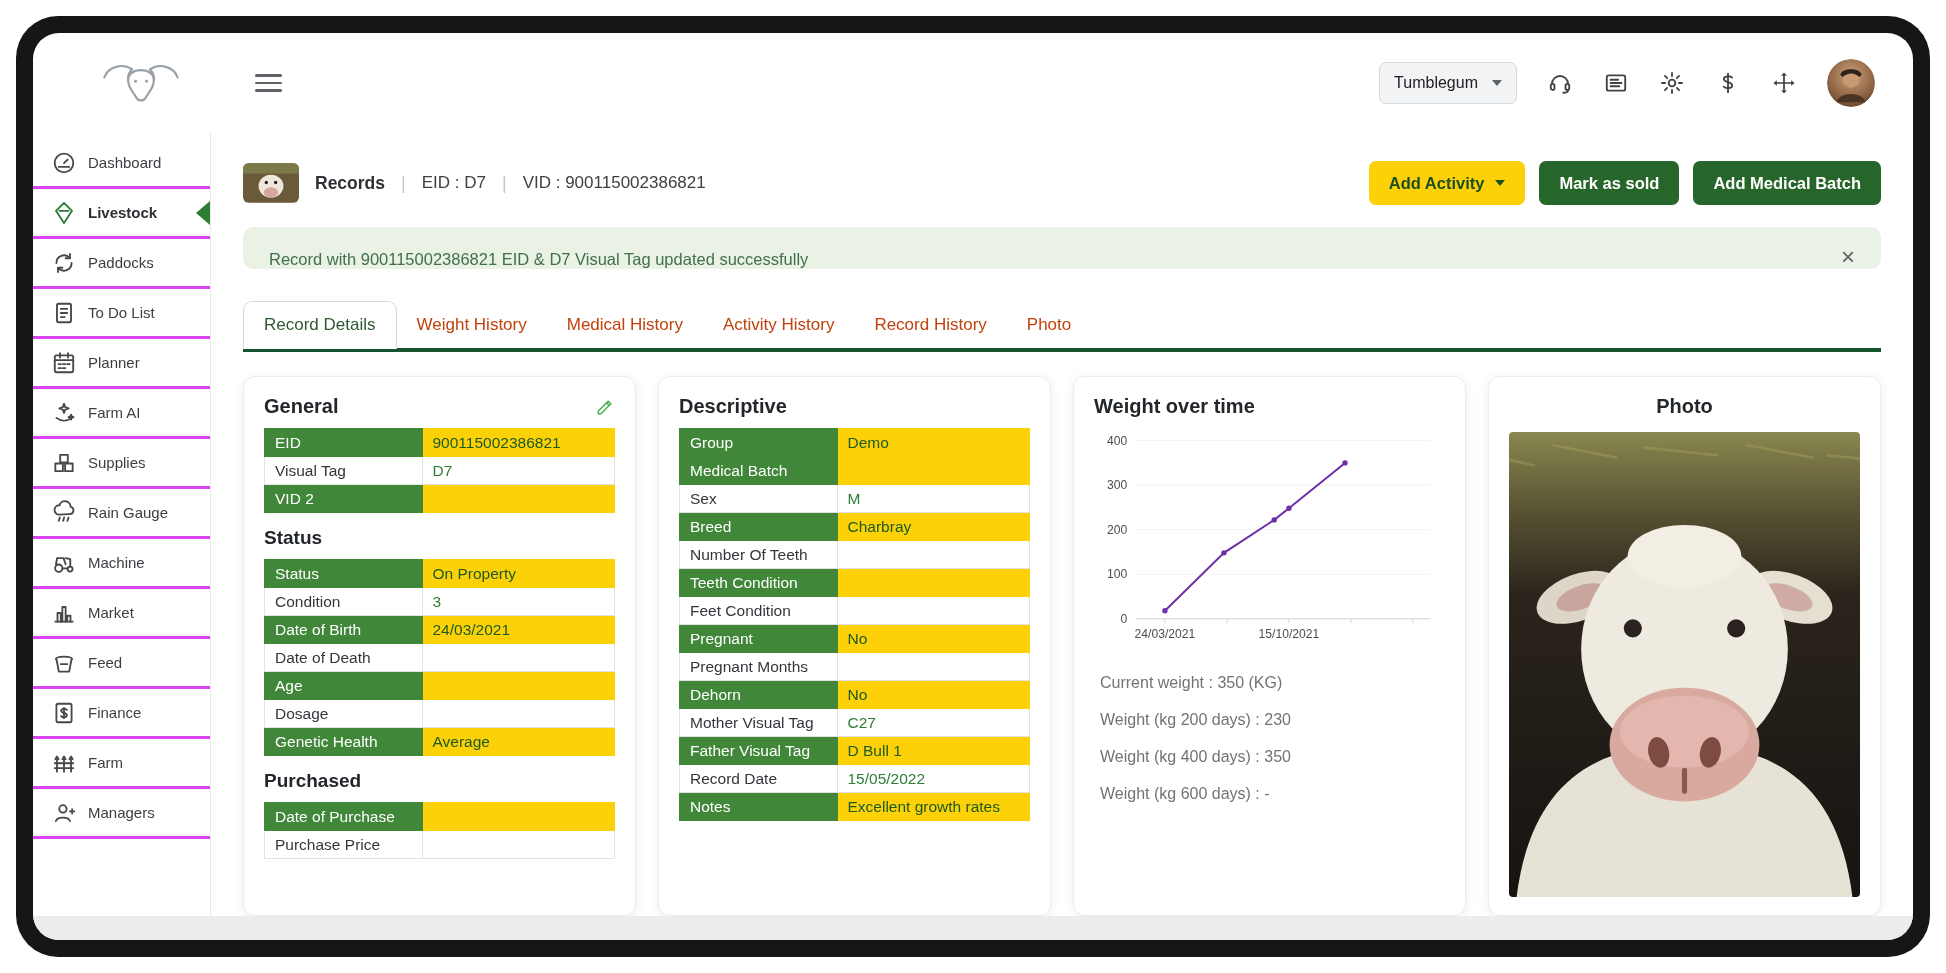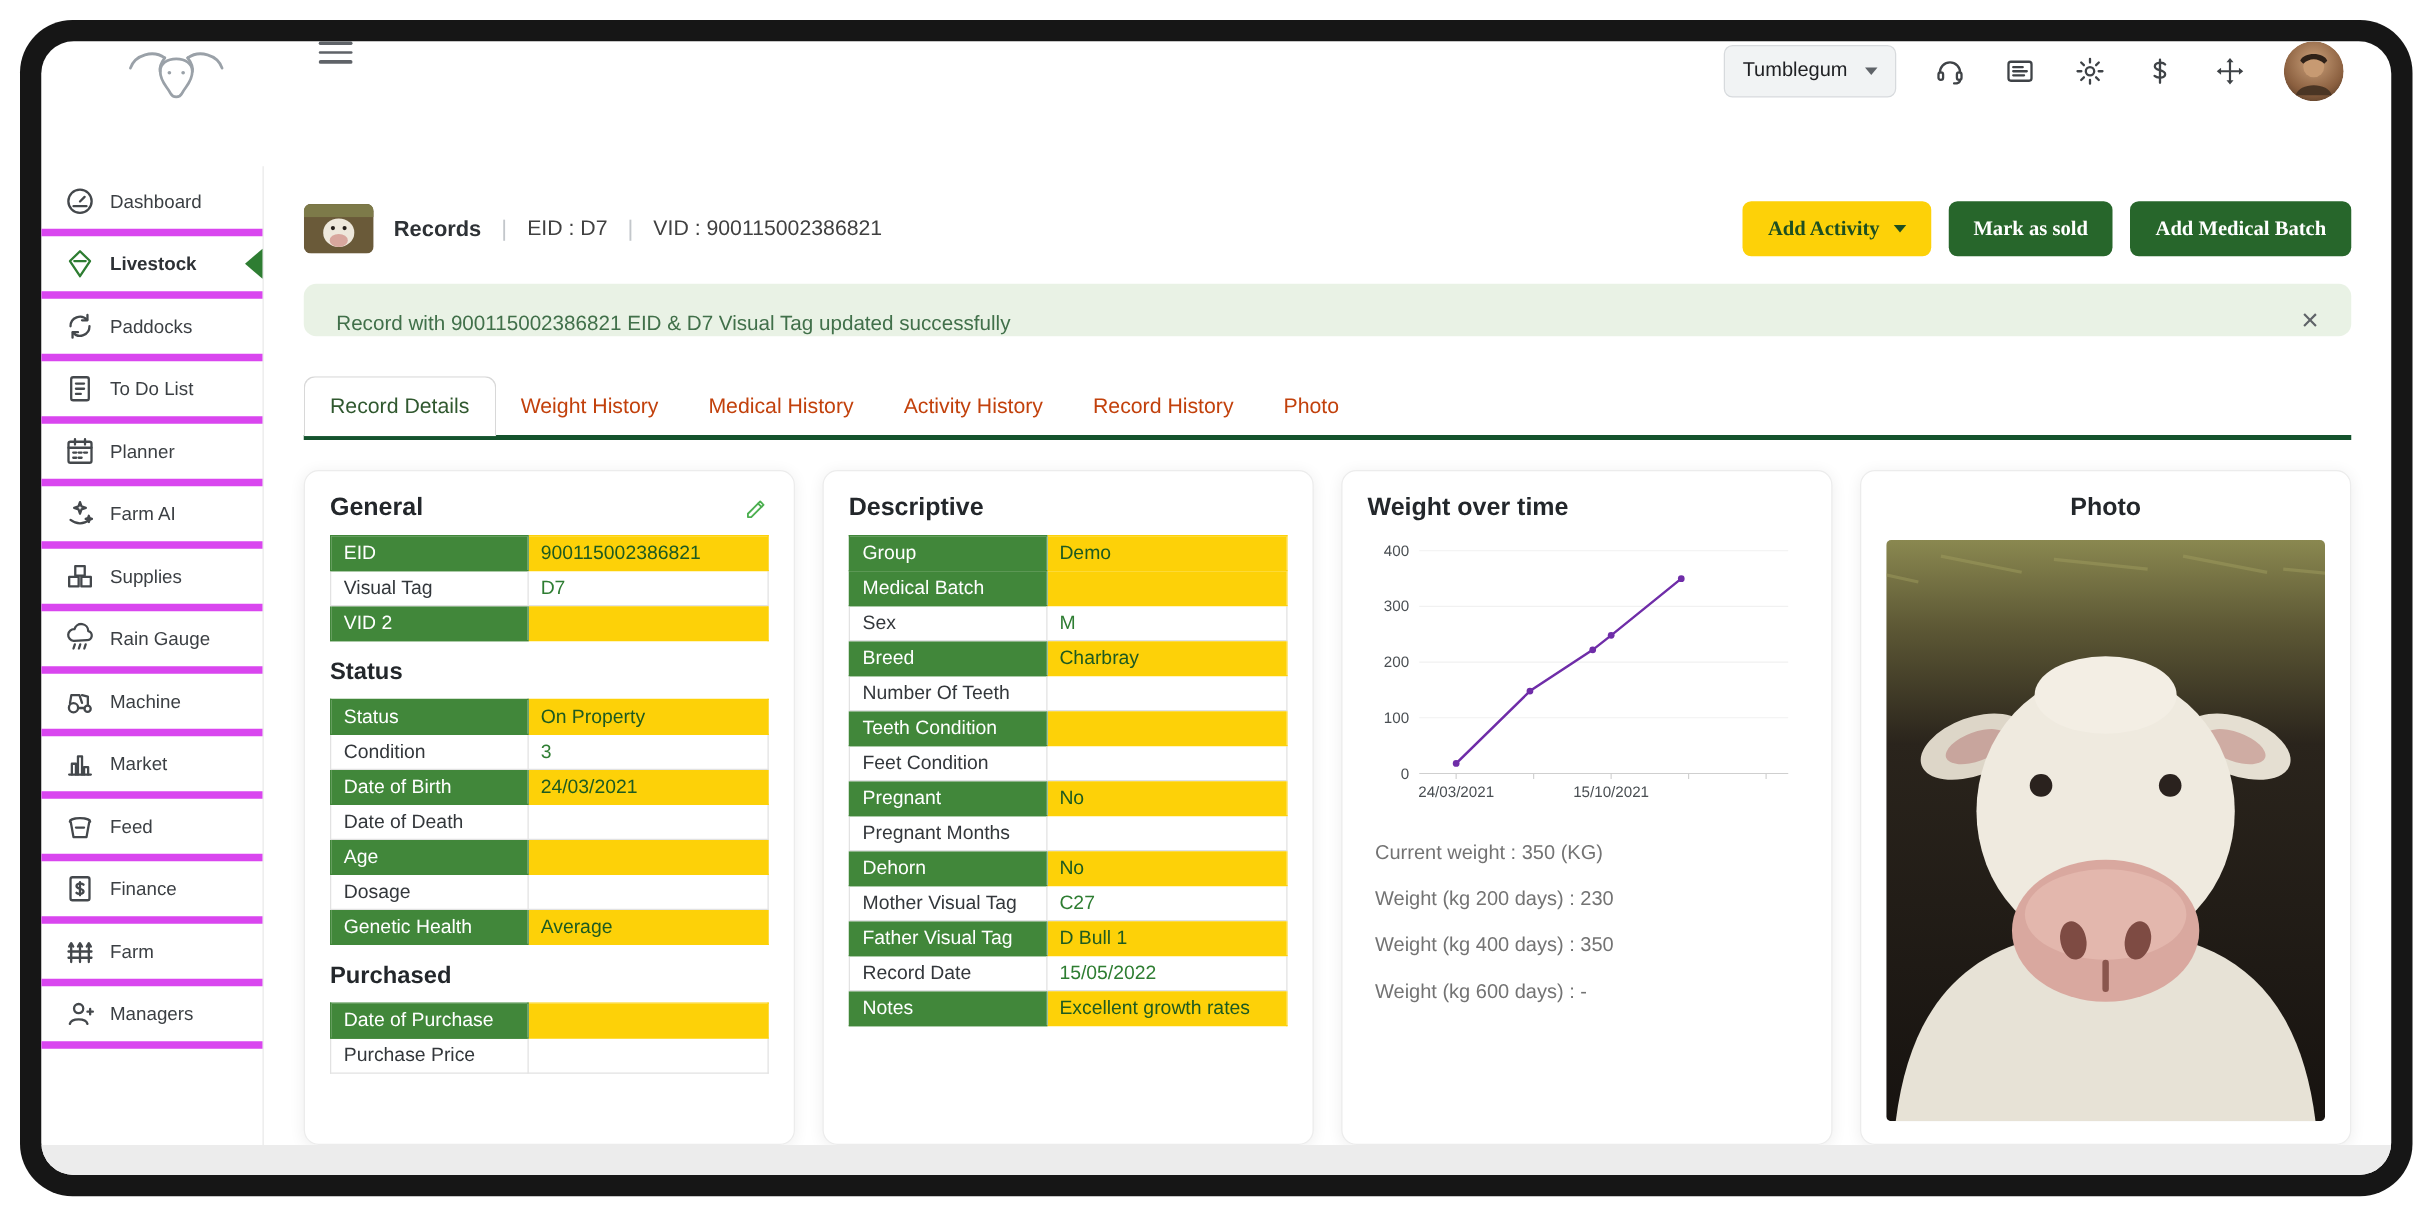--- a/index.html
+++ b/index.html
@@ -6,53 +6,53 @@
   html,body{width:1946px;height:973px;overflow:hidden}
   body{background:#fff;font-family:"Liberation Sans",sans-serif;color:#2f3337}
   :root{
     --cell-green:#41873a; --cell-yellow:#fdd108; --btn-green:#27662b;
     --accent:#2e7d32; --alert-bg:#e9f2e5;
   }
   .frame{position:absolute;left:16px;top:16px;right:16px;bottom:16px;background:#161616;border-radius:42px;padding:17px}
   .app{width:100%;height:100%;background:#fff;border-radius:26px;overflow:hidden;display:flex;flex-direction:column}
 
   
-  .topbar{height:100px;flex:0 0 auto;display:flex;align-items:flex-start;padding:0 38px 0 64px}
+  .topbar{height:100px;flex:0 0 auto;display:flex;align-items:center;padding:0 38px 0 64px}
   .logo svg{display:block;width:88px;height:54px}
   .hamburger{margin-left:70px;display:flex;flex-direction:column;gap:5px;cursor:pointer}
   .hamburger span{display:block;width:27px;height:2.6px;background:#5f6368;border-radius:2px}
   .top-right{margin-left:auto;display:flex;align-items:center;gap:30px}
   .farm-select{height:42px;background:#f1f3f4;border:1px solid #d7dadd;border-radius:7px;display:flex;align-items:center;gap:14px;padding:0 14px;font-size:16px;color:#202124;cursor:pointer}
   .caret-down{width:0;height:0;border-left:5px solid transparent;border-right:5px solid transparent;border-top:6px solid #5f6368}
   .tool-icon{width:26px;height:26px;color:#3f4347;cursor:pointer}
   .tool-icon svg{width:26px;height:26px;display:block}
   .avatar{width:48px;height:48px;border-radius:50%;overflow:hidden;cursor:pointer;flex:0 0 auto}
   .avatar svg{display:block;width:48px;height:48px}
 
   
   .body-row{flex:1;display:flex;min-height:0}
   .sidebar{width:178px;flex:0 0 auto;border-right:1px solid #e9e9e9;padding-top:6px}
-  .side-item{position:relative;height:50px;display:flex;align-items:center;gap:11px;padding:0 8px 0 18px;font-size:15px;color:#3b3f43;border-bottom:6px solid #d946ef;cursor:pointer}
+  .side-item{position:relative;height:50px;display:flex;align-items:center;gap:11px;padding:0 8px 0 18px;font-size:15px;color:#3b3f43;border-bottom:3px solid #d946ef;cursor:pointer}
   .side-icon{width:26px;height:26px;color:#44484c;flex:0 0 auto}
   .side-icon svg{width:26px;height:26px;display:block}
   .side-item.active{font-weight:700;color:#2d3135}
   .side-item.active .side-icon{color:var(--accent)}
   .side-item.active::after{content:"";position:absolute;right:0;top:50%;transform:translateY(-50%);
     border-top:12px solid transparent;border-bottom:12px solid transparent;border-right:14px solid var(--accent)}
 
   .content{flex:1;min-width:0;padding:28px 32px 0;display:flex;flex-direction:column}
 
   .record-header{display:flex;align-items:center;gap:16px}
   .thumb{width:56px;height:40px;border-radius:6px;overflow:hidden;flex:0 0 auto;cursor:pointer}
   .thumb svg{display:block;width:56px;height:40px}
   .rh-title{font-size:17.5px;font-weight:700;color:#2d3135}
   .sep{color:#c3c7cb;font-size:18px}
   .rh-meta{font-size:17px;color:#404040}
   .rh-buttons{margin-left:auto;display:flex;gap:14px}
-  .btn{height:44px;border:none;border-radius:7px;font-family:Liberation Serif, serif;font-size:16.5px;font-weight:700;padding:0 20px;cursor:pointer;display:flex;align-items:center;gap:11px}
+  .btn{height:44px;border:none;border-radius:7px;font-family:Liberation Sans, sans-serif;font-size:16.5px;font-weight:700;padding:0 20px;cursor:pointer;display:flex;align-items:center;gap:11px}
   .btn-yellow{background:var(--cell-yellow);color:#1d4f21}
   .btn-yellow .caret-down{border-top-color:#1d4f21}
   .btn-green{background:var(--btn-green);color:#fff}
 
   .alert{margin-top:22px;background:var(--alert-bg);border-radius:10px;height:54px;display:flex;align-items:flex-end;padding:0 26px;font-size:16.5px;color:#41704a}
   .alert-close{margin-left:auto;background:none;border:none;font-size:24px;color:#5f6368;cursor:pointer;font-family:inherit;line-height:1}
 
   .tabs{margin-top:32px;display:flex;border-bottom:4px solid #14532d}
   .tab{background:none;border:none;font-family:inherit;font-size:17px;color:#c2410c;padding:13px 20px;cursor:pointer;border-radius:9px 9px 0 0}
   .tab.active{border:1px solid #d8d8d8;border-bottom-color:#fff;margin-bottom:-1px;color:#30582f;background:#fff}

